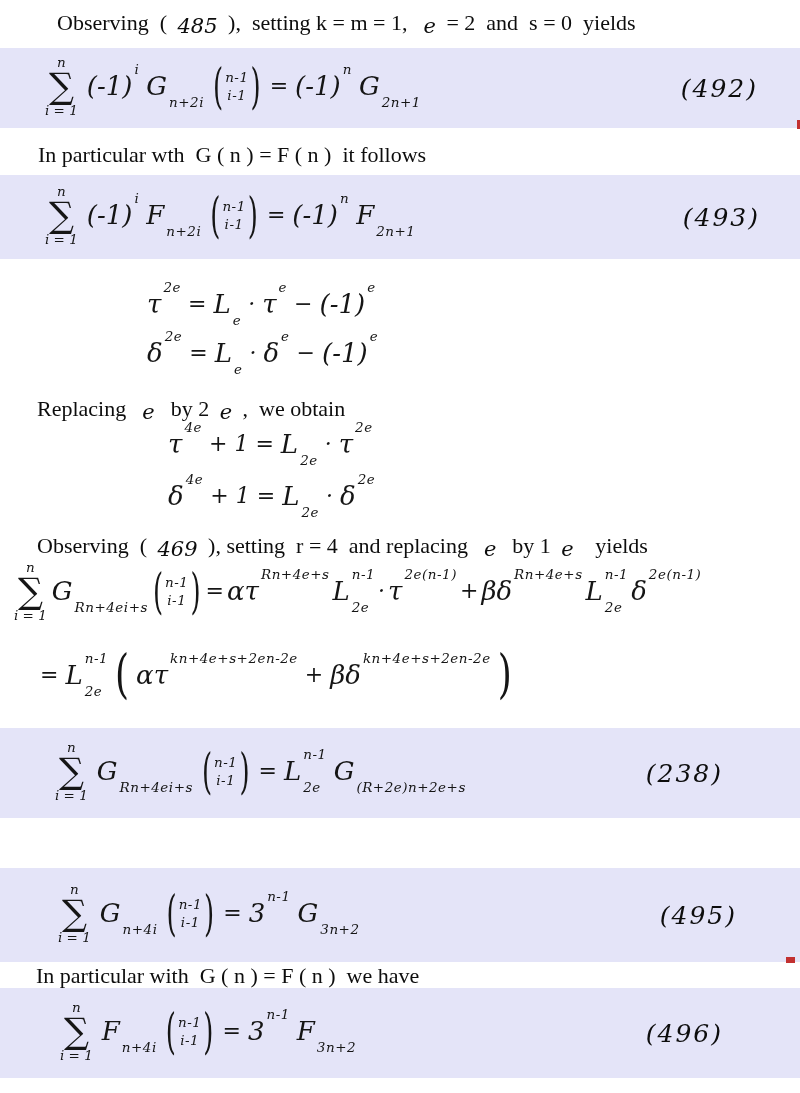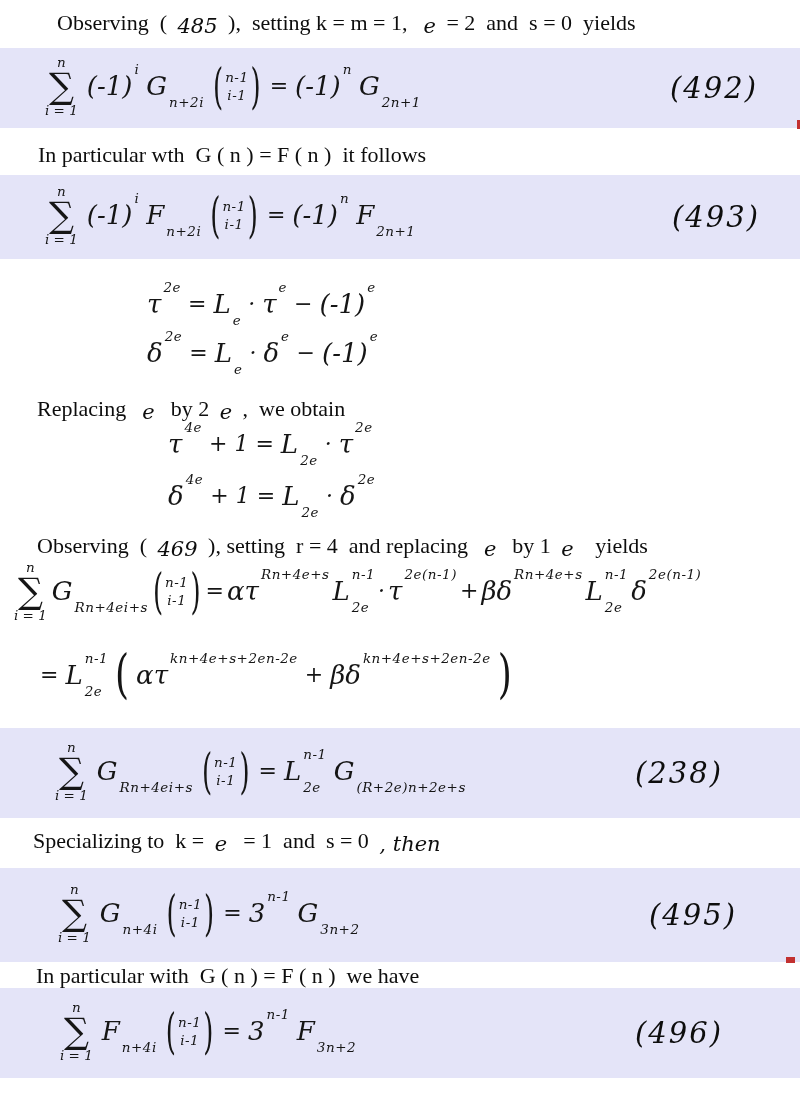--- a/index.html
+++ b/index.html
@@ -23,21 +23,21 @@
   .ssup,.ssub{font-size:13.5px;line-height:1;letter-spacing:0.5px;}
   .sum{display:inline-flex;flex-direction:column;align-items:center;line-height:1;margin-right:2px;}
   .sigma{font-size:35px;line-height:0.95;font-style:normal;}
   .slim{font-size:13.5px;line-height:1.1;}
   .binom{display:inline-flex;align-items:center;}
   .bp{font-size:26px;line-height:1;transform:scaleY(1.85);font-style:normal;margin:0 2px;}
   .bcol{display:inline-flex;flex-direction:column;align-items:center;
         font-size:13.5px;line-height:1.4;letter-spacing:0.5px;}
   .bigp{font-size:36px;line-height:1;transform:scaleY(1.45);font-style:normal;}
   .eqnum{position:absolute;top:50%;transform:translateY(-50%);
-         font-family:"DejaVu Serif",serif;font-style:italic;font-size:29px;letter-spacing:2px;}
+         font-family:"DejaVu Serif",serif;font-style:italic;font-size:25px;letter-spacing:2px;}
   .redmark{position:absolute;background:var(--red);}
 </style>
 </head>
 <body>
 
 <div class="page">
 
   <div class="row text" style="top:12px;left:57px"><span class="mtxt">Observing  ( </span><span class="hw">485</span><span class="mtxt"> ),  setting k = m = 1,  </span><span class="hw">e</span><span class="mtxt"> = 2  and  s = 0  yields</span></div>
 
   <div class="band" style="top:48px;height:80px">
@@ -67,21 +67,20 @@
 
   <div class="row math tight" style="top:560px;left:14px"><span class="sum"><span class="slim">n</span><span class="sigma">∑</span><span class="slim">i = 1</span></span><span class="ss"><span class="base">G</span><span class="sscol"><span class="ssup">&nbsp;</span><span class="ssub">Rn+4ei+s</span></span></span><span class="binom"><span class="bp">(</span><span class="bcol"><span>n-1</span><span>i-1</span></span><span class="bp">)</span></span><span class="mtxt">=</span><span class="ss"><span class="base">ατ</span><span class="sscol"><span class="ssup">Rn+4e+s</span><span class="ssub">&nbsp;</span></span></span><span class="ss"><span class="base">L</span><span class="sscol"><span class="ssup">n-1</span><span class="ssub">2e</span></span></span><span class="mtxt">·</span><span class="ss"><span class="base">τ</span><span class="sscol"><span class="ssup">2e(n-1)</span><span class="ssub">&nbsp;</span></span></span><span class="mtxt">+</span><span class="ss"><span class="base">βδ</span><span class="sscol"><span class="ssup">Rn+4e+s</span><span class="ssub">&nbsp;</span></span></span><span class="ss"><span class="base">L</span><span class="sscol"><span class="ssup">n-1</span><span class="ssub">2e</span></span></span><span class="ss"><span class="base">δ</span><span class="sscol"><span class="ssup">2e(n-1)</span><span class="ssub">&nbsp;</span></span></span></div>
 
   <div class="row math" style="top:652px;left:40px"><span class="mtxt">=</span><span class="ss"><span class="base">L</span><span class="sscol"><span class="ssup">n-1</span><span class="ssub">2e</span></span></span><span class="bigp">(</span><span class="ss"><span class="base">ατ</span><span class="sscol"><span class="ssup">kn+4e+s+2en-2e</span><span class="ssub">&nbsp;</span></span></span><span class="mtxt">+</span><span class="ss"><span class="base">βδ</span><span class="sscol"><span class="ssup">kn+4e+s+2en-2e</span><span class="ssub">&nbsp;</span></span></span><span class="bigp">)</span></div>
 
   <div class="band" style="top:728px;height:90px">
     <div class="row math" style="left:55px"><span class="sum"><span class="slim">n</span><span class="sigma">∑</span><span class="slim">i = 1</span></span><span class="ss"><span class="base">G</span><span class="sscol"><span class="ssup">&nbsp;</span><span class="ssub">Rn+4ei+s</span></span></span><span class="binom"><span class="bp">(</span><span class="bcol"><span>n-1</span><span>i-1</span></span><span class="bp">)</span></span><span class="mtxt">=</span><span class="ss"><span class="base">L</span><span class="sscol"><span class="ssup">n-1</span><span class="ssub">2e</span></span></span><span class="ss"><span class="base">G</span><span class="sscol"><span class="ssup">&nbsp;</span><span class="ssub">(R+2e)n+2e+s</span></span></span></div>
     <div class="eqnum" style="right:77px">(238)</div>
   </div>
 
-  <div class="row text" style="top:830px;left:33px"><span class="mtxt">Specializing to  k = </span><span class="hw">e</span><span class="mtxt">  = 1  and  s = 0 </span><span class="hw">, then</span></div>
 
   <div class="band" style="top:868px;height:94px">
     <div class="row math" style="left:58px"><span class="sum"><span class="slim">n</span><span class="sigma">∑</span><span class="slim">i = 1</span></span><span class="ss"><span class="base">G</span><span class="sscol"><span class="ssup">&nbsp;</span><span class="ssub">n+4i</span></span></span><span class="binom"><span class="bp">(</span><span class="bcol"><span>n-1</span><span>i-1</span></span><span class="bp">)</span></span><span class="mtxt">=</span><span class="ss"><span class="base">3</span><span class="sscol"><span class="ssup">n-1</span><span class="ssub">&nbsp;</span></span></span><span class="ss"><span class="base">G</span><span class="sscol"><span class="ssup">&nbsp;</span><span class="ssub">3n+2</span></span></span></div>
     <div class="eqnum" style="right:63px">(495)</div>
   </div>
 
   <div class="row text" style="top:965px;left:36px"><span class="mtxt">In particular with  G ( n ) = F ( n )  we have</span></div>
 
   <div class="band" style="top:988px;height:90px">
     <div class="row math" style="left:60px"><span class="sum"><span class="slim">n</span><span class="sigma">∑</span><span class="slim">i = 1</span></span><span class="ss"><span class="base">F</span><span class="sscol"><span class="ssup">&nbsp;</span><span class="ssub">n+4i</span></span></span><span class="binom"><span class="bp">(</span><span class="bcol"><span>n-1</span><span>i-1</span></span><span class="bp">)</span></span><span class="mtxt">=</span><span class="ss"><span class="base">3</span><span class="sscol"><span class="ssup">n-1</span><span class="ssub">&nbsp;</span></span></span><span class="ss"><span class="base">F</span><span class="sscol"><span class="ssup">&nbsp;</span><span class="ssub">3n+2</span></span></span></div>

